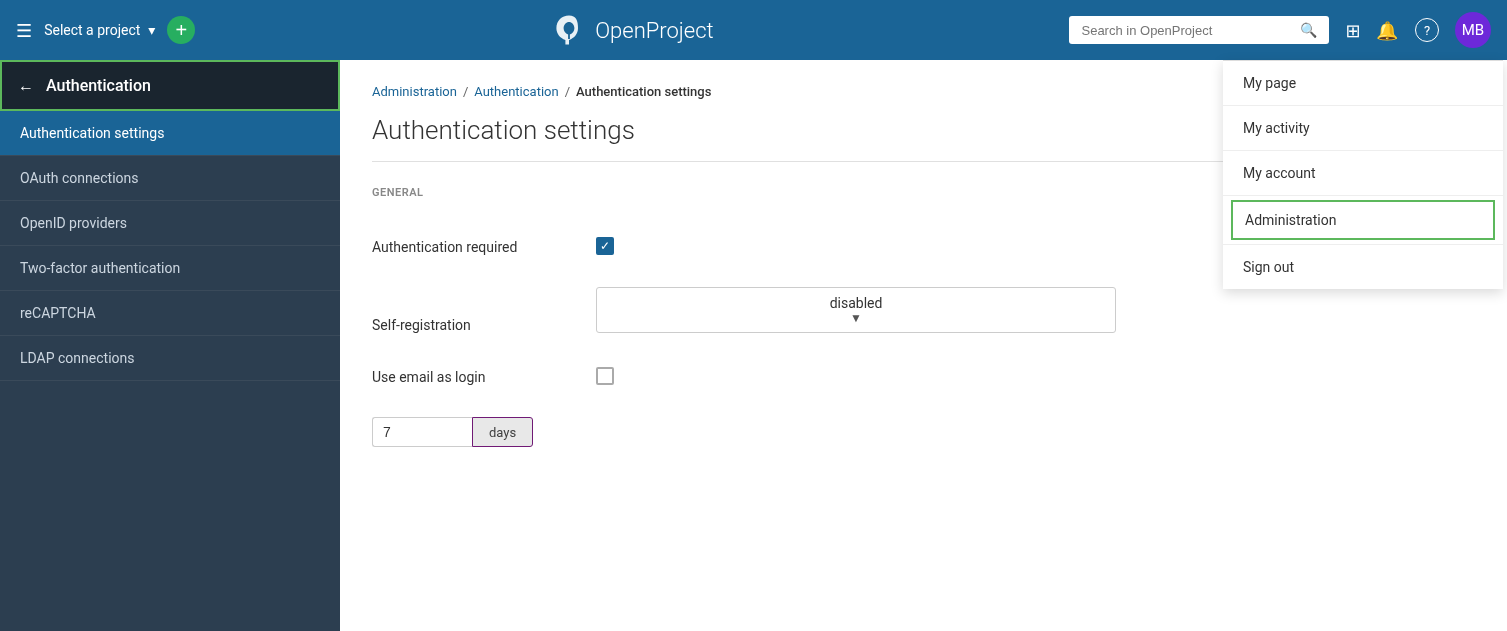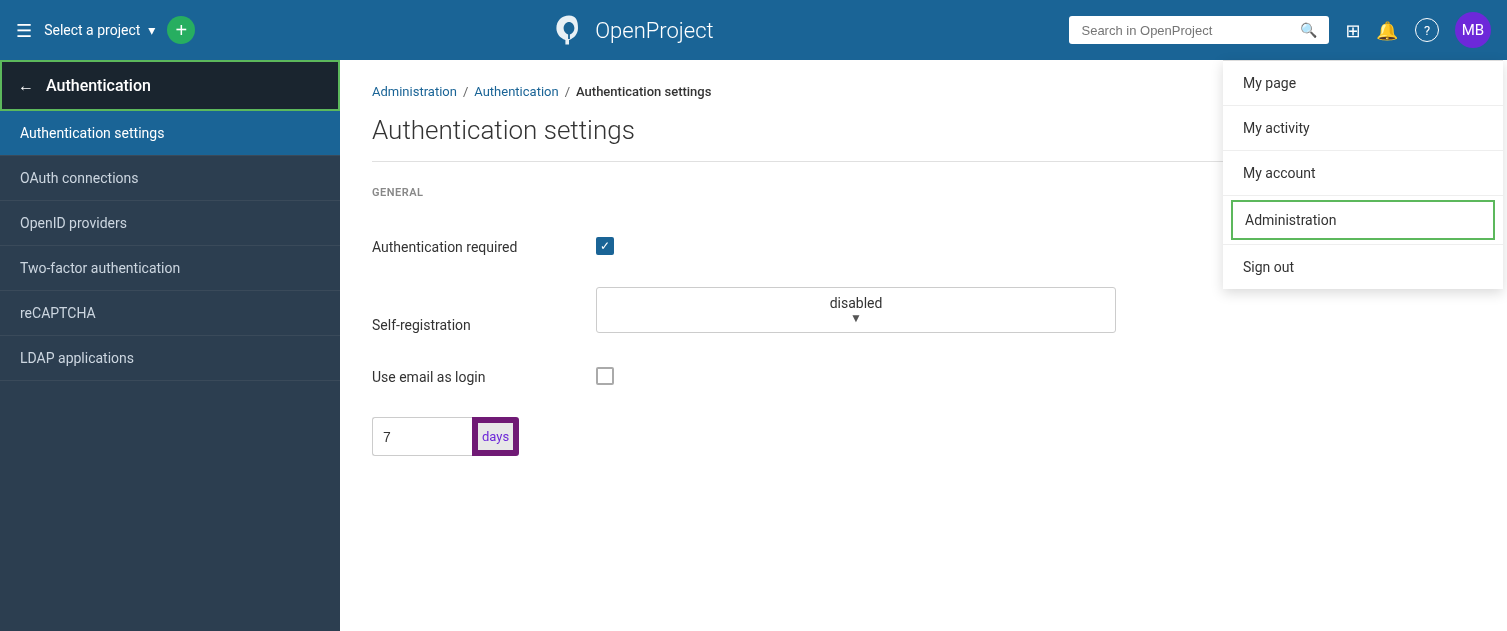--- a/index.html
+++ b/index.html
@@ -166,23 +166,23 @@
     .input-with-suffix {
       display: flex; align-items: stretch; gap: 0;
       max-width: 200px;
     }
     .number-input {
       width: 100px; padding: 6px 10px;
       border: 1px solid #ccc; border-right: none; border-radius: 3px 0 0 3px;
       font-size: 14px; color: #333; outline: none;
     }
     .input-suffix {
-      background: #e8e8e8; border: 6px solid #701a75;
-      padding: 6px 4px; border-radius: 0 3px 3px 0;
-      font-size: 13px; color: #6d28d9;
+      background: #e8e8e8; border: 1px solid #701a75;
+      padding: 6px 16px; border-radius: 0 3px 3px 0;
+      font-size: 13px; color: #404040;
       display: flex; align-items: center;
     }
     .dropdown-menu {
       position: fixed;
       top: 60px; right: 4px;
       background: white;
       width: 280px;
       box-shadow: 0 4px 12px rgba(0,0,0,0.15);
       border-top: 1px solid #ddd;
       z-index: 200;
@@ -258,21 +258,21 @@
       <li>
         <a>OpenID providers</a>
       </li>
       <li>
         <a>Two-factor authentication</a>
       </li>
       <li>
         <a>reCAPTCHA</a>
       </li>
       <li>
-        <a>LDAP applications</a>
+        <a>LDAP connections</a>
       </li>
     </ul>
   </aside>
 
   <main class="main-content">
 
     <div class="breadcrumb">
       <a>Administration</a>
       <span class="separator">/</span>
       <a>Authentication</a>

